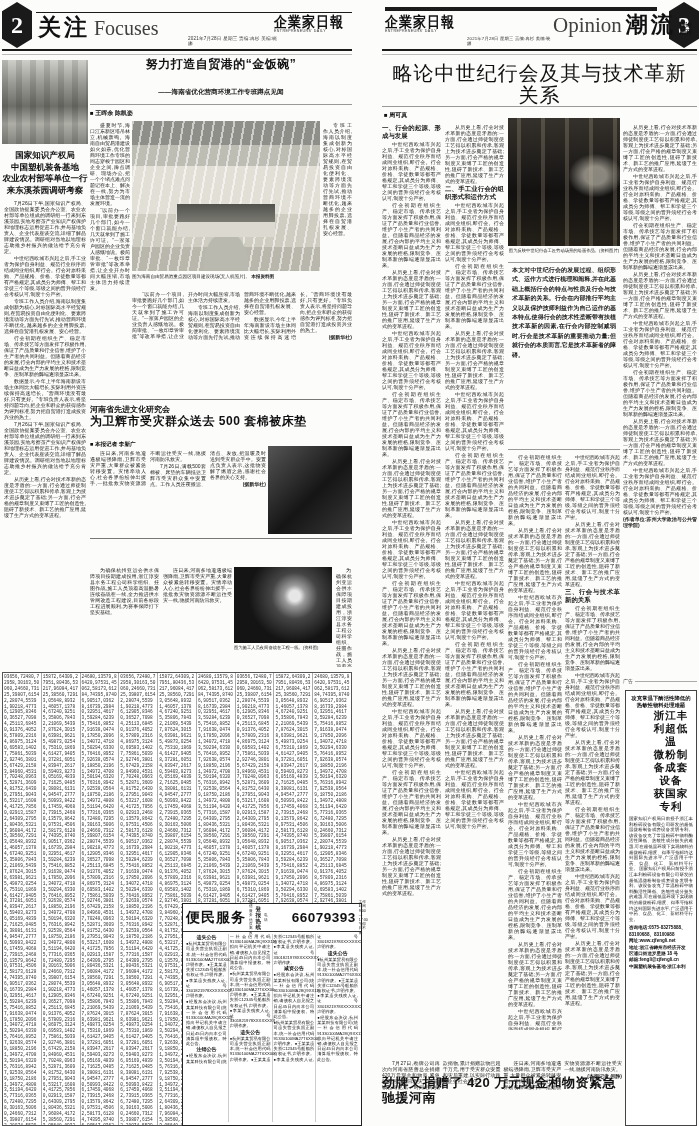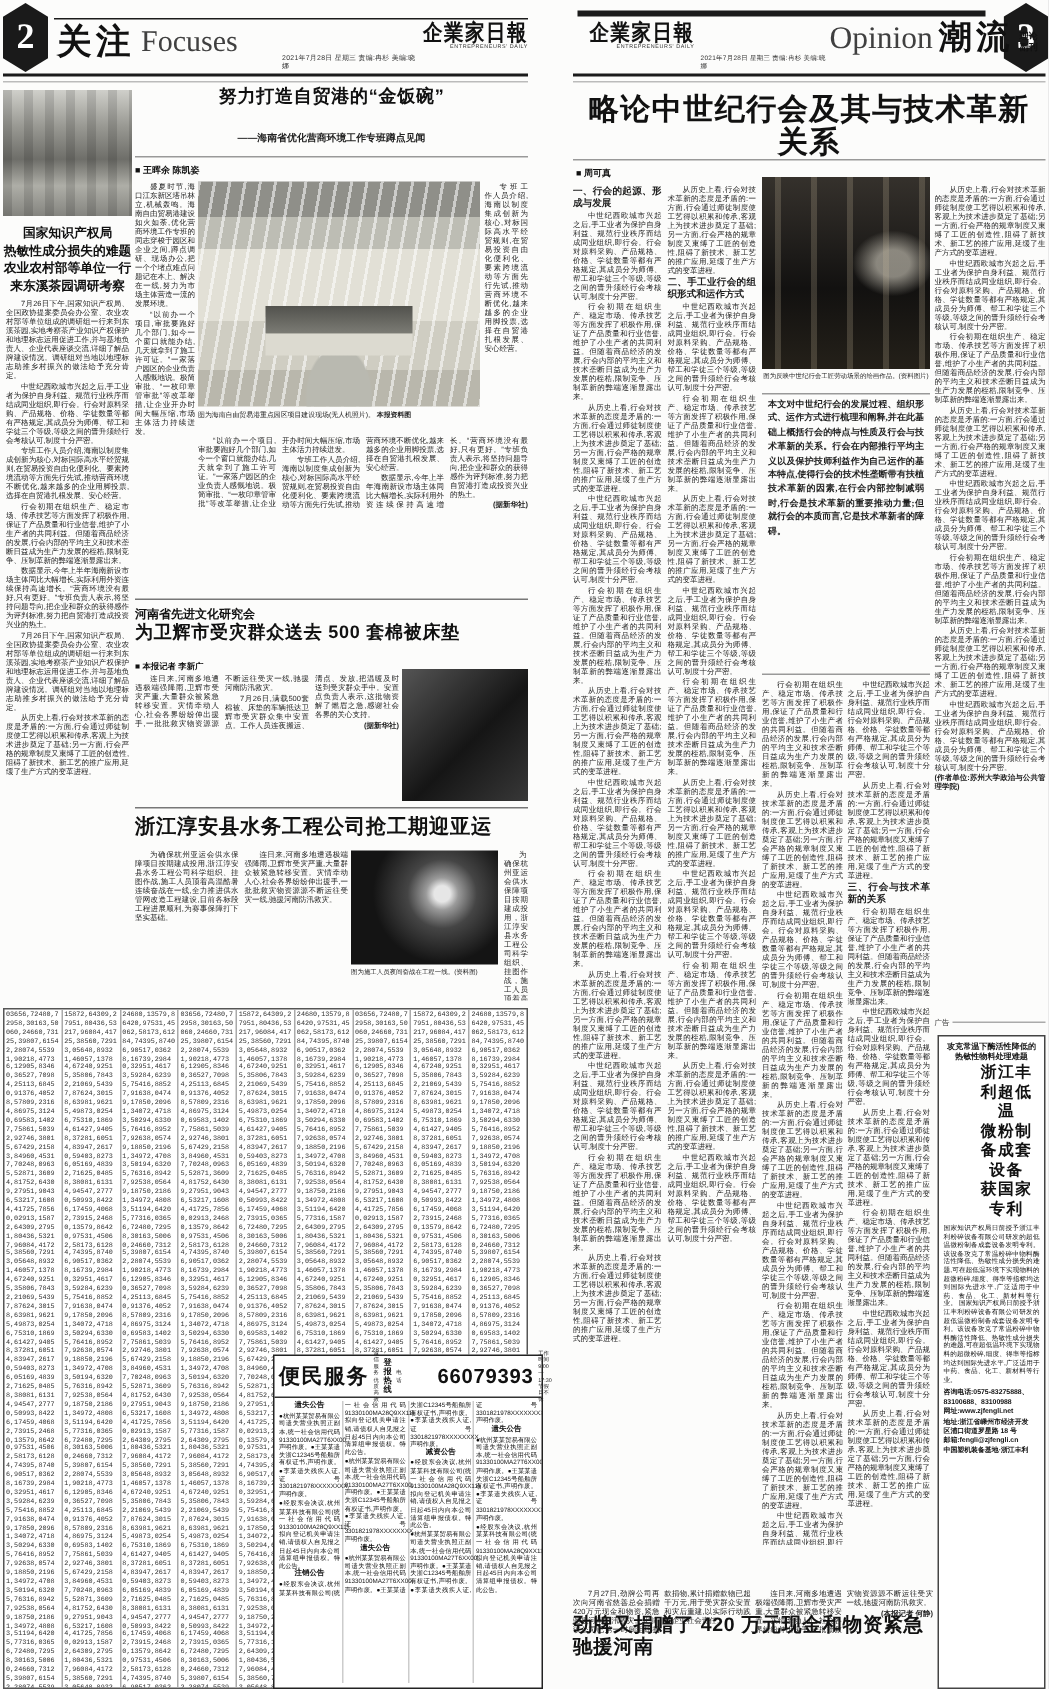--- a/index.html
+++ b/index.html
@@ -11,21 +11,21 @@
   .abs{position:absolute;}
   .hr{position:absolute;background:#777;height:1px;}
   .rule2{position:absolute;background:#1b1b1b;}
   
   .badge{position:absolute;width:30px;height:46px;background:#1a1a1a;color:#fff;
          display:flex;align-items:center;justify-content:center;font-weight:bold;font-size:24px;
          clip-path:polygon(50% 0,100% 20%,100% 80%,50% 100%,0 80%,0 20%);font-family:"Liberation Serif",serif;}
   .secttl{display:flex;align-items:flex-end;gap:4px;}
   .cnbig{font-size:23px;font-weight:900;letter-spacing:3px;line-height:1;}
   .enbig{font-family:Liberation Serif, serif;font-size:20px;line-height:1.05;color:#404040;}
-  .mast{text-align:right;line-height:1;}
+  .mast{text-align:left;line-height:1;}
   .mast .m1{font-family:"Liberation Serif",serif;font-weight:900;font-size:13px;letter-spacing:1px;transform:scaleY(1.15);}
   .mast .m2{font-size:3.6px;letter-spacing:.4px;color:#333;margin-top:2px;}
   .dateline{font-size:4.6px;color:#333;letter-spacing:.2px;}
   
   .t{font-size:5px;line-height:6px;text-align:justify;color:#1c1c1c;overflow:hidden;}
   .t p{margin:0 0 1px;text-indent:10px;}
   .bold{font-weight:bold;}
   .cap{font-size:4.6px;line-height:5.6px;color:#222;}
   .credit{display:block;text-align:right;font-weight:bold;}
   .colwrap{column-gap:4px;}
@@ -58,21 +58,21 @@
   #svcHead{display:flex;align-items:center;gap:3px;border-bottom:1px solid #333;padding:2px 3px;height:28px;box-sizing:border-box;}
   #svcTitle{font-size:14px;font-weight:900;letter-spacing:1px;white-space:nowrap;}
   .svcSmall{font-size:3.6px;line-height:4.4px;color:#222;}
   #svcHot{font-size:5.5px;font-weight:bold;width:14px;line-height:6px;text-align:center;}
   #svcPhone{font-size:13.5px;font-weight:900;letter-spacing:.5px;white-space:nowrap;margin-left:21px;}
   .cls{column-count:4;column-gap:3px;column-rule:1px solid #ccc;font-size:4.2px;line-height:5.2px;
        text-align:justify;overflow:hidden;padding:2px 3px;}
   .cls h6{margin:1px 0;font-size:5px;text-align:center;font-weight:900;}
   .cls p{margin:0 0 1px;}
   
-  #rlHead{font-family:"Liberation Serif",serif;font-weight:700;font-size:20px;letter-spacing:1px;text-align:center;line-height:1.1;}
+  #rlHead{font-family:"Liberation Serif",serif;font-weight:400;font-size:20px;letter-spacing:1px;text-align:center;line-height:1.1;}
   #rAbs{font-family:"Liberation Serif",serif;font-size:6px;line-height:9.4px;font-weight:600;
         text-align:justify;color:#222;padding:3px 4px;box-sizing:border-box;
         border-top:1px solid #999;border-bottom:1px solid #999;overflow:hidden;}
   
   #adBox{border:1px solid #444;background:#fff;box-sizing:border-box;padding:4px 3px;overflow:hidden;}
   .adK{font-size:5.4px;font-weight:bold;text-align:center;line-height:7px;}
   .adH{font-family:"Liberation Serif",serif;font-weight:900;font-size:10.5px;line-height:13px;text-align:center;letter-spacing:1px;margin-left:20px;}
   .adB{font-size:4.4px;line-height:5.6px;text-align:justify;margin-top:3px;}
   .adC{font-size:4.6px;line-height:6.4px;font-weight:bold;white-space:pre-line;margin-top:3px;}
   .headline-sans{font-weight:900;letter-spacing:.5px;line-height:1.15;}
@@ -95,21 +95,21 @@
     <div class="mast abs" style="left:272px;top:15px;width:78px;">
       <div class="m1">企業家日報</div>
       <div class="m2">ENTREPRENEURS' DAILY</div>
     </div>
     <div class="rule2 abs" style="left:0;top:49px;width:350px;height:2px;"></div>
     <div class="hr abs" style="left:0;top:54px;width:350px;background:#bbb;"></div>
 
     <div class="ph abs" id="sbPhoto" style="left:0;top:60px;width:86px;height:84px;"></div>
     <div class="abs" style="left:0;top:150px;width:86px;text-align:center;font-weight:900;font-size:8.5px;line-height:11.5px;">
       <div>国家知识产权局</div>
-      <div>热敏性成分损失的难题</div>
+      <div>中国塑机装备基地</div>
       <div>农业农村部等单位一行</div>
       <div>来东溪茶园调研考察</div>
     </div>
     <div class="t abs" style="left:2px;top:200px;width:82px;height:470px;">
       <p>7月26日下午,国家知识产权局、全国政协提案委员会办公室、农业农村部等单位组成的调研组一行来到东溪茶园,实地考察茶产业知识产权保护和地理标志运用促进工作,并与基地负责人、企业代表座谈交流,详细了解品牌建设情况。调研组对当地以地理标志助推乡村振兴的做法给予充分肯定。</p>
         <p>中世纪西欧城市兴起之后,手工业者为保护自身利益、规范行业秩序而结成同业组织,即行会。行会对原料采购、产品规格、价格、学徒数量等都有严格规定,其成员分为师傅、帮工和学徒三个等级,等级之间的晋升须经行会考核认可,制度十分严密。</p>
       <p>专班工作人员介绍,海南以制度集成创新为核心,对标国际高水平经贸规则,在贸易投资自由化便利化、要素跨境流动等方面先行先试,推动营商环境不断优化,越来越多的企业用脚投票,选择在自贸港扎根发展、安心经营。</p>
         <p>行会初期在组织生产、稳定市场、传承技艺等方面发挥了积极作用,保证了产品质量和行业信誉,维护了小生产者的共同利益。但随着商品经济的发展,行会内部的平均主义和技术垄断日益成为生产力发展的桎梏,限制竞争、压制革新的弊端逐渐显露出来。</p>
       <p>数据显示,今年上半年海南新设市场主体同比大幅增长,实际利用外资连续保持高速增长。“营商环境没有最好,只有更好。”专班负责人表示,将坚持问题导向,把企业和群众的获得感作为评判标准,努力把自贸港打造成投资兴业的热土。</p>
         <p>7月26日下午,国家知识产权局、全国政协提案委员会办公室、农业农村部等单位组成的调研组一行来到东溪茶园,实地考察茶产业知识产权保护和地理标志运用促进工作,并与基地负责人、企业代表座谈交流,详细了解品牌建设情况。调研组对当地以地理标志助推乡村振兴的做法给予充分肯定。</p>
@@ -148,21 +148,20 @@
     <div class="abs bold" style="left:88px;top:441px;font-size:5.6px;">■ 本报记者 李新广</div>
     <div class="t colwrap abs" style="left:88px;top:450px;width:176px;height:86px;column-count:3;">
       <p>连日来,河南多地遭遇极端强降雨,卫辉市受灾严重,大量群众被紧急转移安置。灾情牵动人心,社会各界纷纷伸出援手,一批批救灾物资源源不断运往受灾一线,驰援河南防汛救灾。</p>
         <p>7月26日,满载500套棉被、床垫的车辆抵达卫辉市受灾群众集中安置点。工作人员连夜搬运、清点、发放,把温暖及时送到受灾群众手中。安置点负责人表示,这批物资解了燃眉之急,感谢社会各界的关心支持。</p>
       <span class="credit">(据新华社)</span>
     </div>
     <div class="ph abs" id="hnPhoto" style="left:266px;top:446px;width:84px;height:88px;"></div>
 
     <div class="hr abs" style="left:88px;top:538px;width:262px;"></div>
 
-    <div class="abs headline-sans" style="left:88px;top:543px;width:262px;font-size:13.5px;">浙江淳安县水务工程公司抢工期迎亚运</div>
     <div class="t colwrap abs" style="left:88px;top:567px;width:142px;height:100px;column-count:2;">
       <p>为确保杭州亚运会供水保障项目按期建成投用,浙江淳安县水务工程公司科学组织、挂图作战,施工人员顶着高温酷暑连续奋战在一线,全力推进供水管网改造工程建设,目前各标段工程进展顺利,为赛事保障打下坚实基础。</p>
         <p>连日来,河南多地遭遇极端强降雨,卫辉市受灾严重,大量群众被紧急转移安置。灾情牵动人心,社会各界纷纷伸出援手,一批批救灾物资源源不断运往受灾一线,驰援河南防汛救灾。</p>
     </div>
     <div class="ph abs" id="caPhoto" style="left:232px;top:567px;width:98px;height:76px;"></div>
     <div class="cap abs" style="left:232px;top:645px;width:98px;font-size:4.3px;">图为施工人员夜间奋战在工程一线。(资料图)</div>
     <div class="t abs" style="left:334px;top:567px;width:16px;height:100px;">
       <p>为确保杭州亚运会供水保障项目按期建成投用,浙江淳安县水务工程公司科学组织、挂图作战,施工人员顶着高温酷暑连续奋战在一线,全力推进供水管网改造工程建设,目前各标段工程进展顺利,为赛事保障打下坚实基础。</p>
     </div>
 

